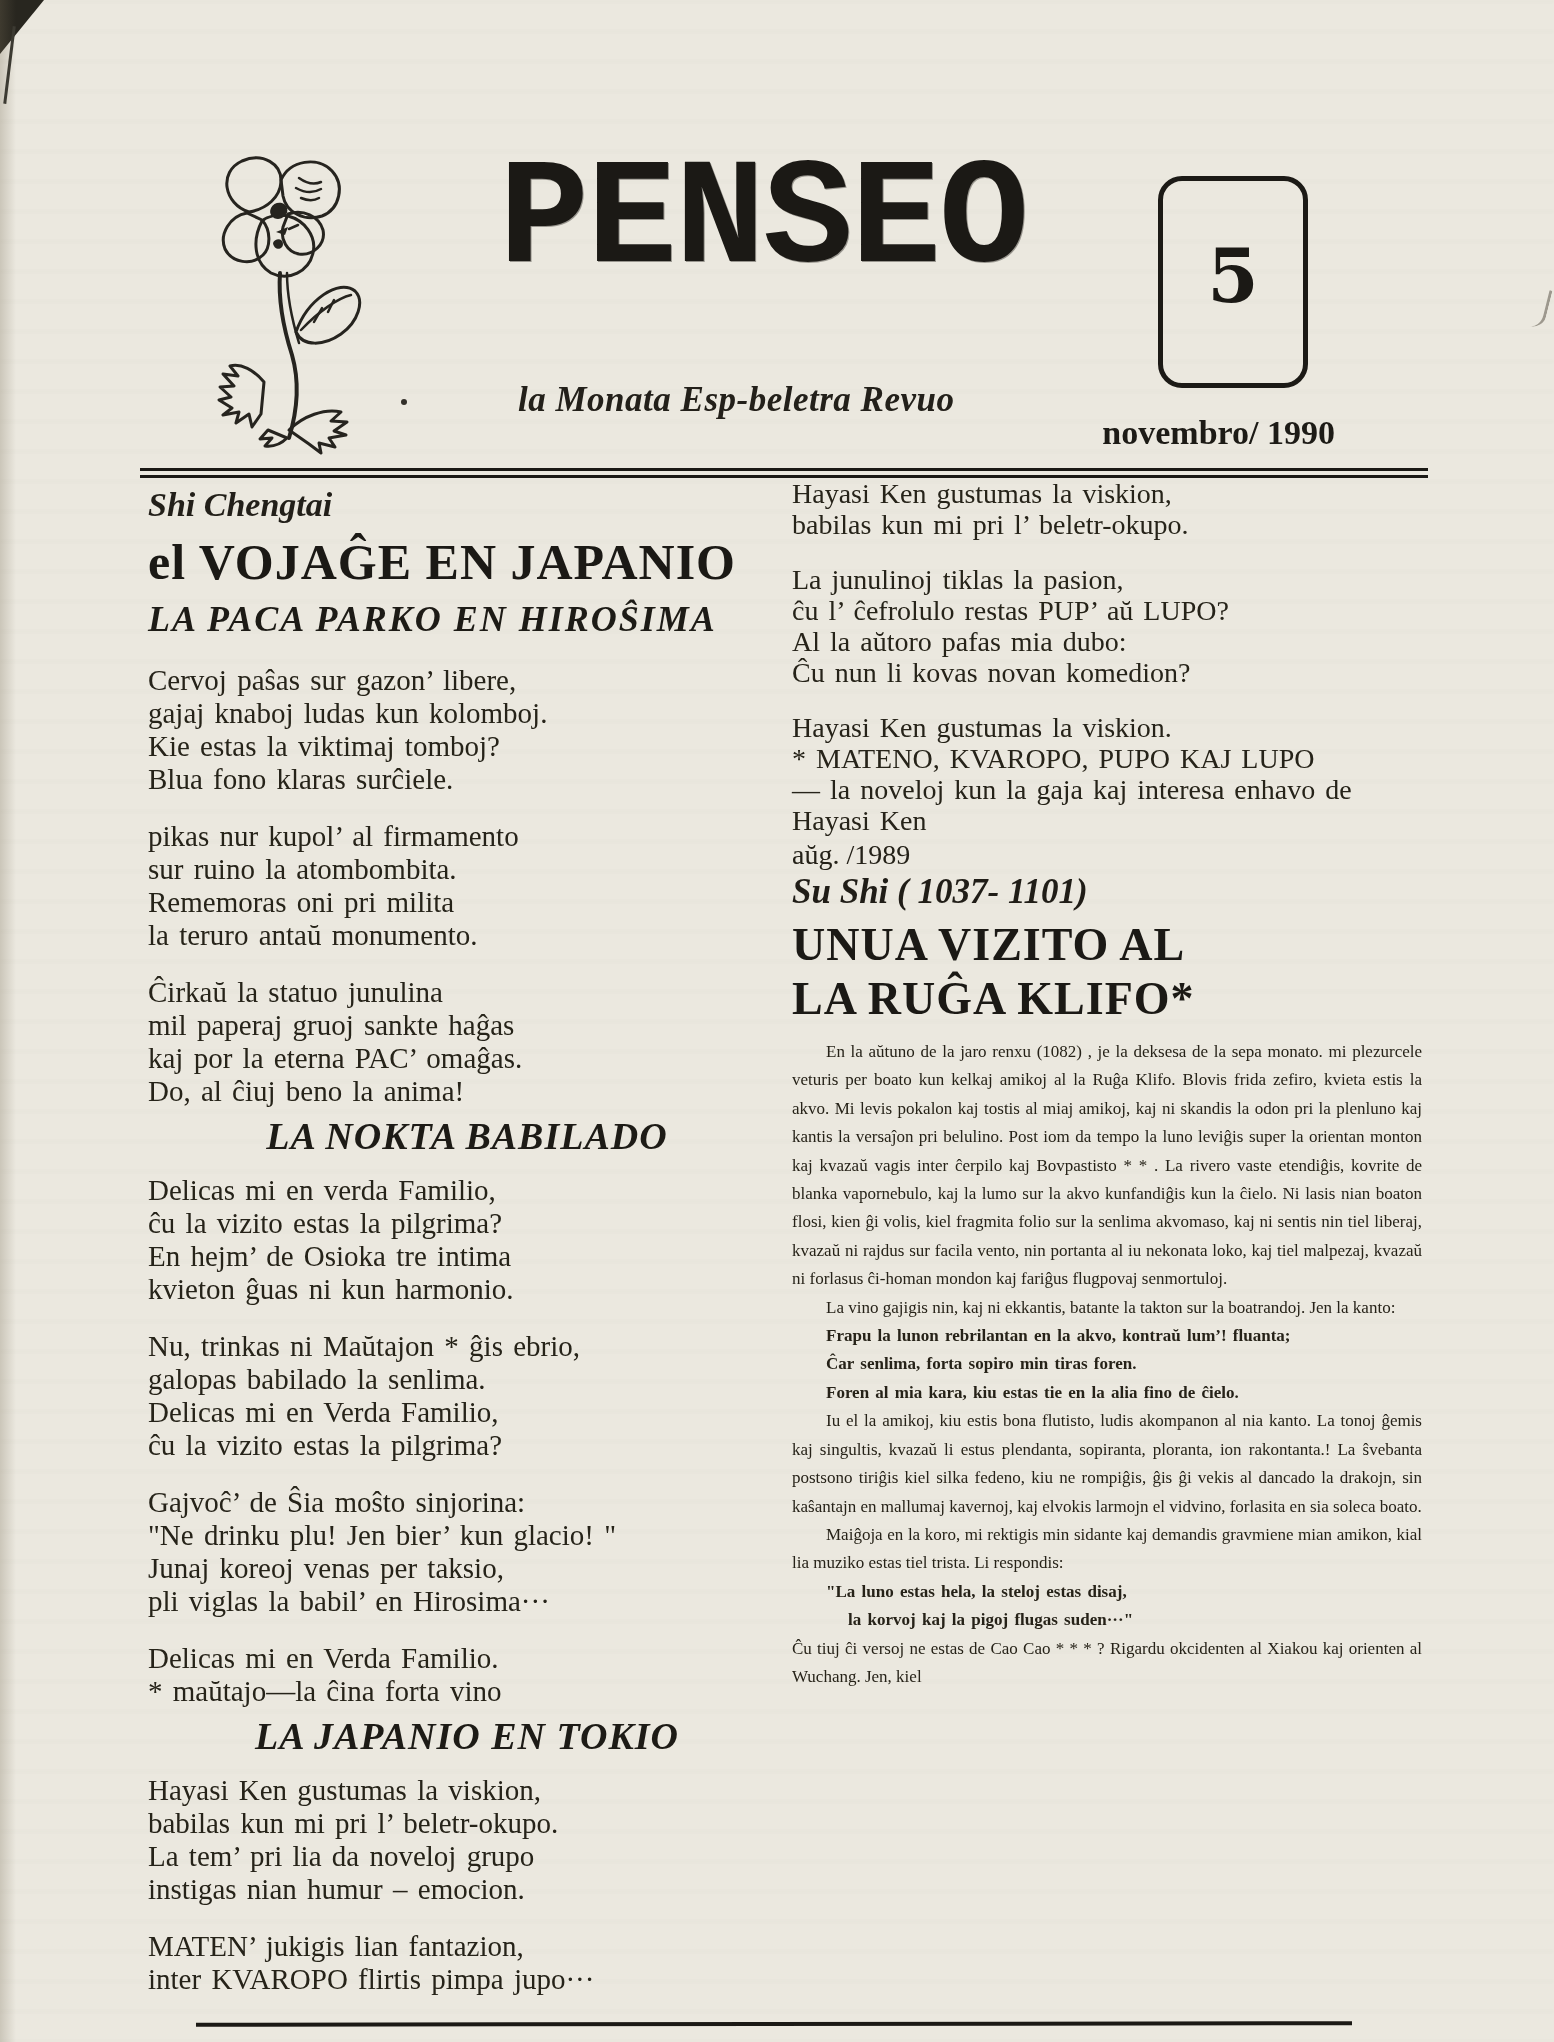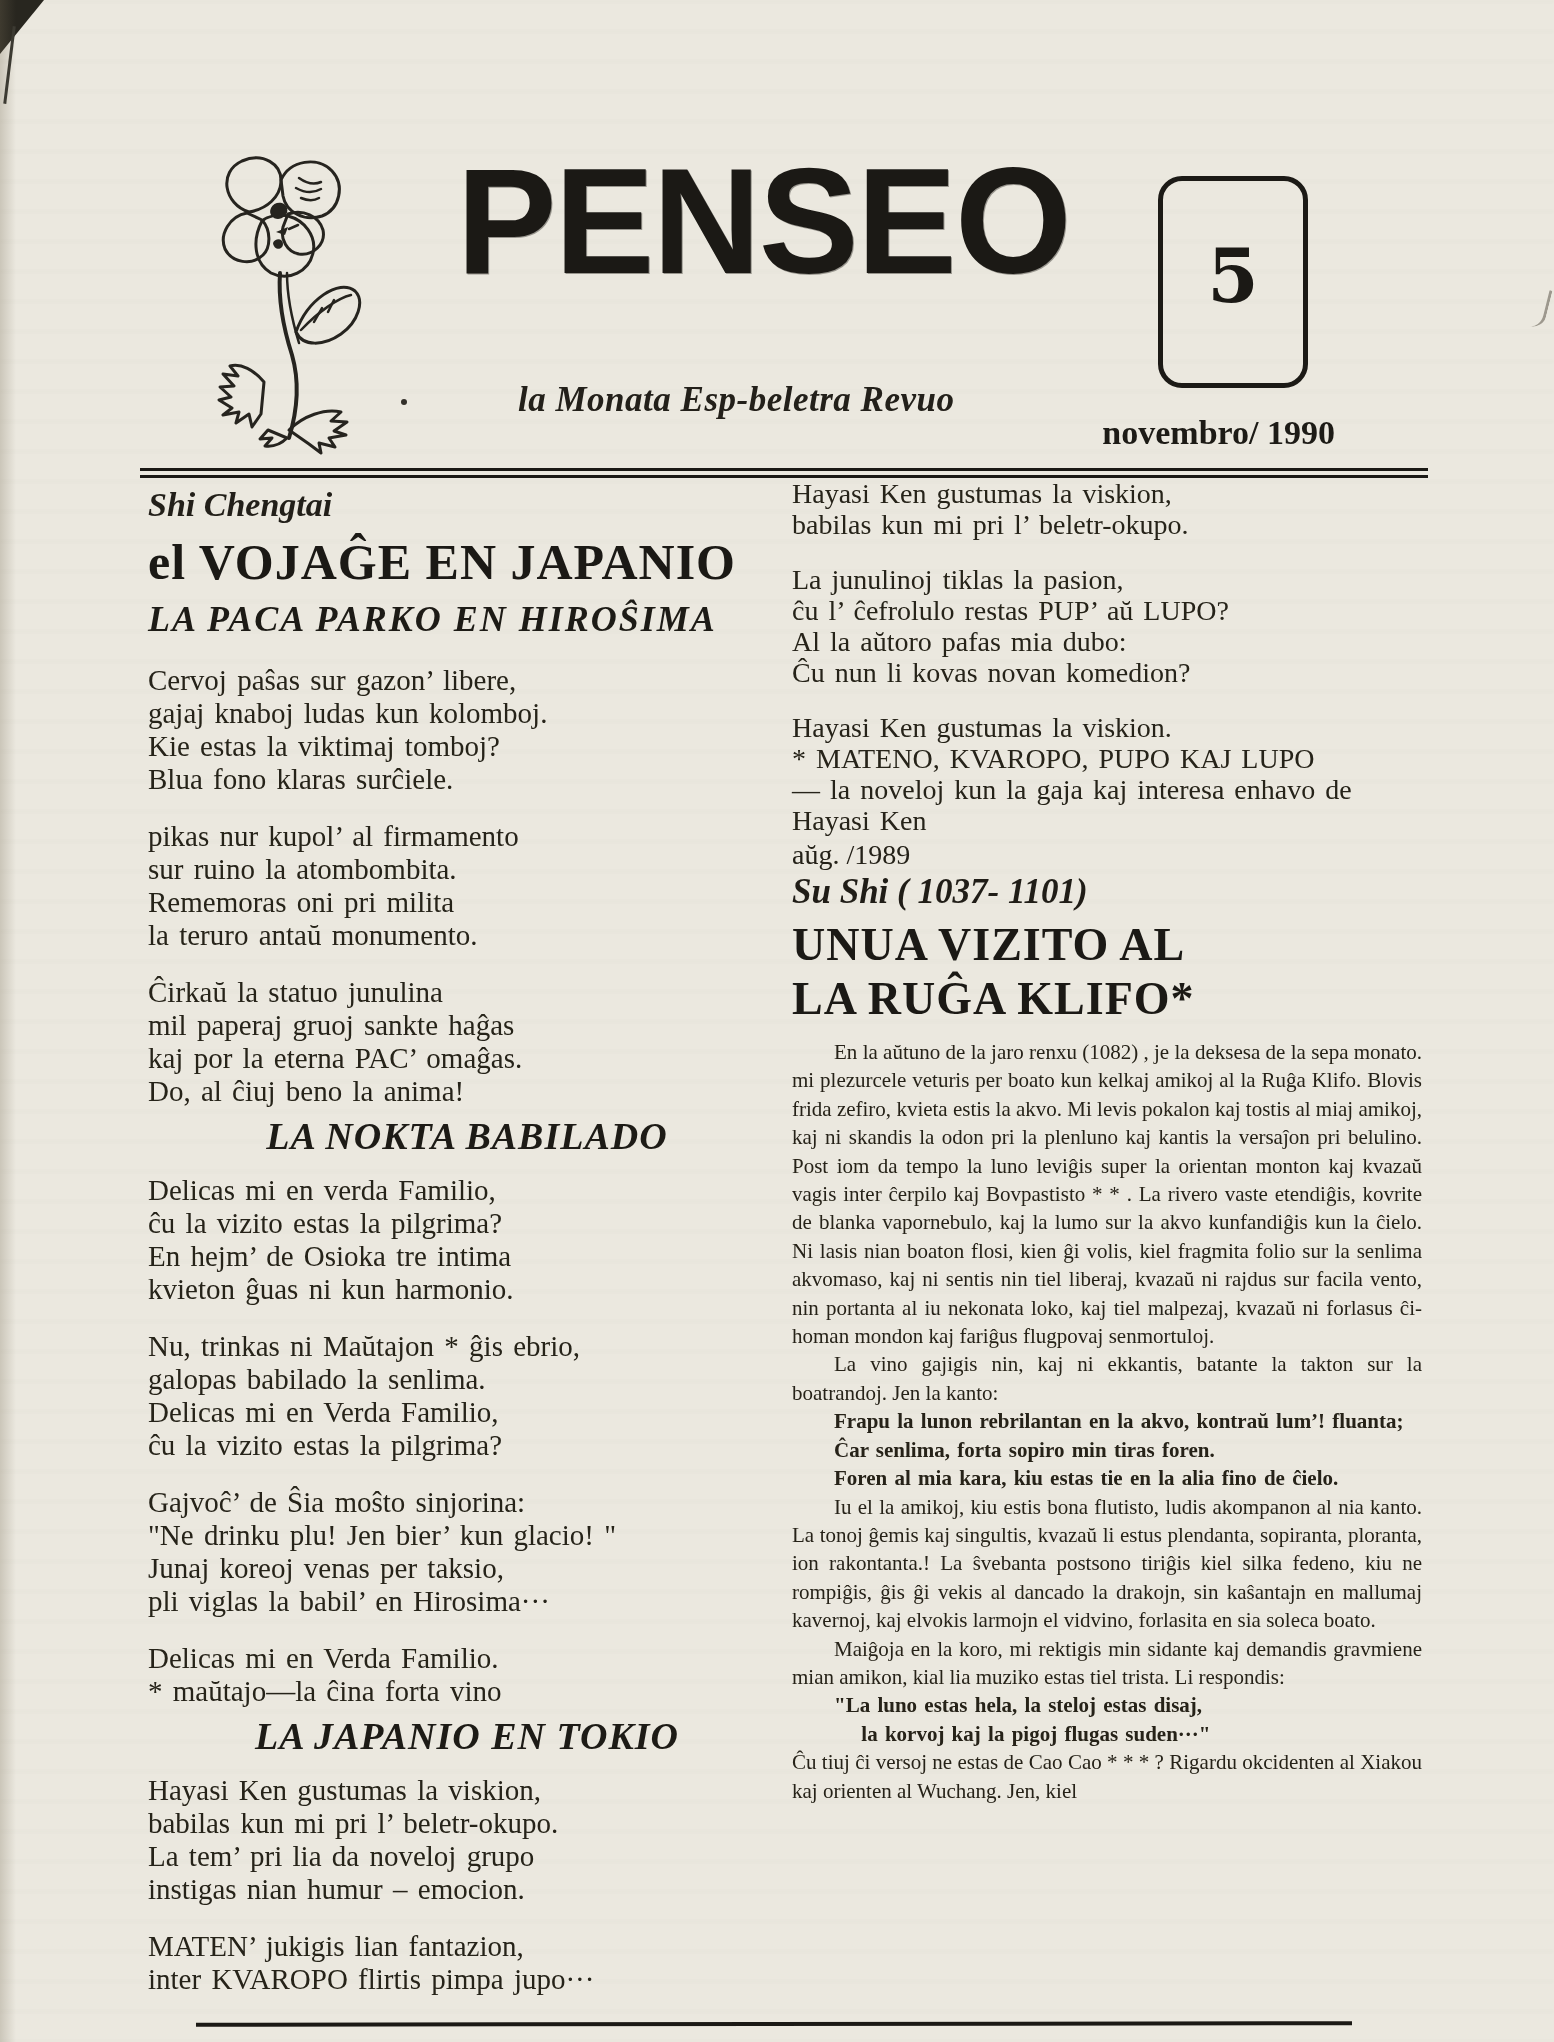--- a/index.html
+++ b/index.html
@@ -23,21 +23,21 @@
     background:linear-gradient(90deg,rgba(120,110,88,.28),rgba(120,110,88,0));}
   .edge-crack{position:absolute;left:8px;top:26px;width:3px;height:78px;background:#3c3a32;transform:rotate(7deg);}
   .edge-mark-right{position:absolute;right:6px;top:288px;width:14px;height:40px;
     border-right:3px solid #8a857a;border-radius:0 0 14px 0;transform:rotate(14deg);opacity:.8;}
   .ink-dot{position:absolute;left:401px;top:399px;width:6px;height:6px;background:#33302a;border-radius:50%;}
 
   
   .flower{position:absolute;left:192px;top:150px;}
   .masthead-title{
     position:absolute;left:418px;top:128px;width:690px;text-align:center;
-    font-family:Liberation Sans, sans-serif;
+    font-family:Liberation Mono, monospace;
     font-weight:bold;font-size:150px;line-height:1.25;letter-spacing:-2px;color:#1b1915;
     text-shadow:1px 1px 0 rgba(27,25,21,.4);
   }
   .issue-box{
     position:absolute;left:1158px;top:176px;width:150px;height:212px;
     border:5px solid #1c1a16;border-radius:24px;box-sizing:border-box;
   }
   .issue-number{
     position:absolute;left:0;top:52px;width:100%;text-align:center;
     font-family:"DejaVu Serif","Liberation Serif",serif;
@@ -79,21 +79,21 @@
   }
   .date-note{font-size:28px;line-height:30px;margin:4px 170px 2px 0;color:#242118;}
   .essay-author{font-weight:bold;font-style:italic;font-size:35px;line-height:40px;margin:2px 0 8px 0;color:#201d17;}
   .essay-title{
     text-align:left;font-weight:bold;font-size:46px;line-height:50px;letter-spacing:1px;
     color:#1b1915;margin-bottom:4px;
   }
   .essay-title-block{margin-bottom:14px;}
 
   .prose .para{
-    font-size:21px;line-height:28.4px;text-align:justify;color:#262218;
+    font-size:17px;line-height:28.4px;text-align:justify;color:#262218;
   }
   .prose .indent{text-indent:2em;}
   .prose .indent2{text-indent:3.3em;}
   .prose .bold{font-weight:bold;word-spacing:2px;}
 </style>
 </head>
 <body>
 
 <div class="page">
 

